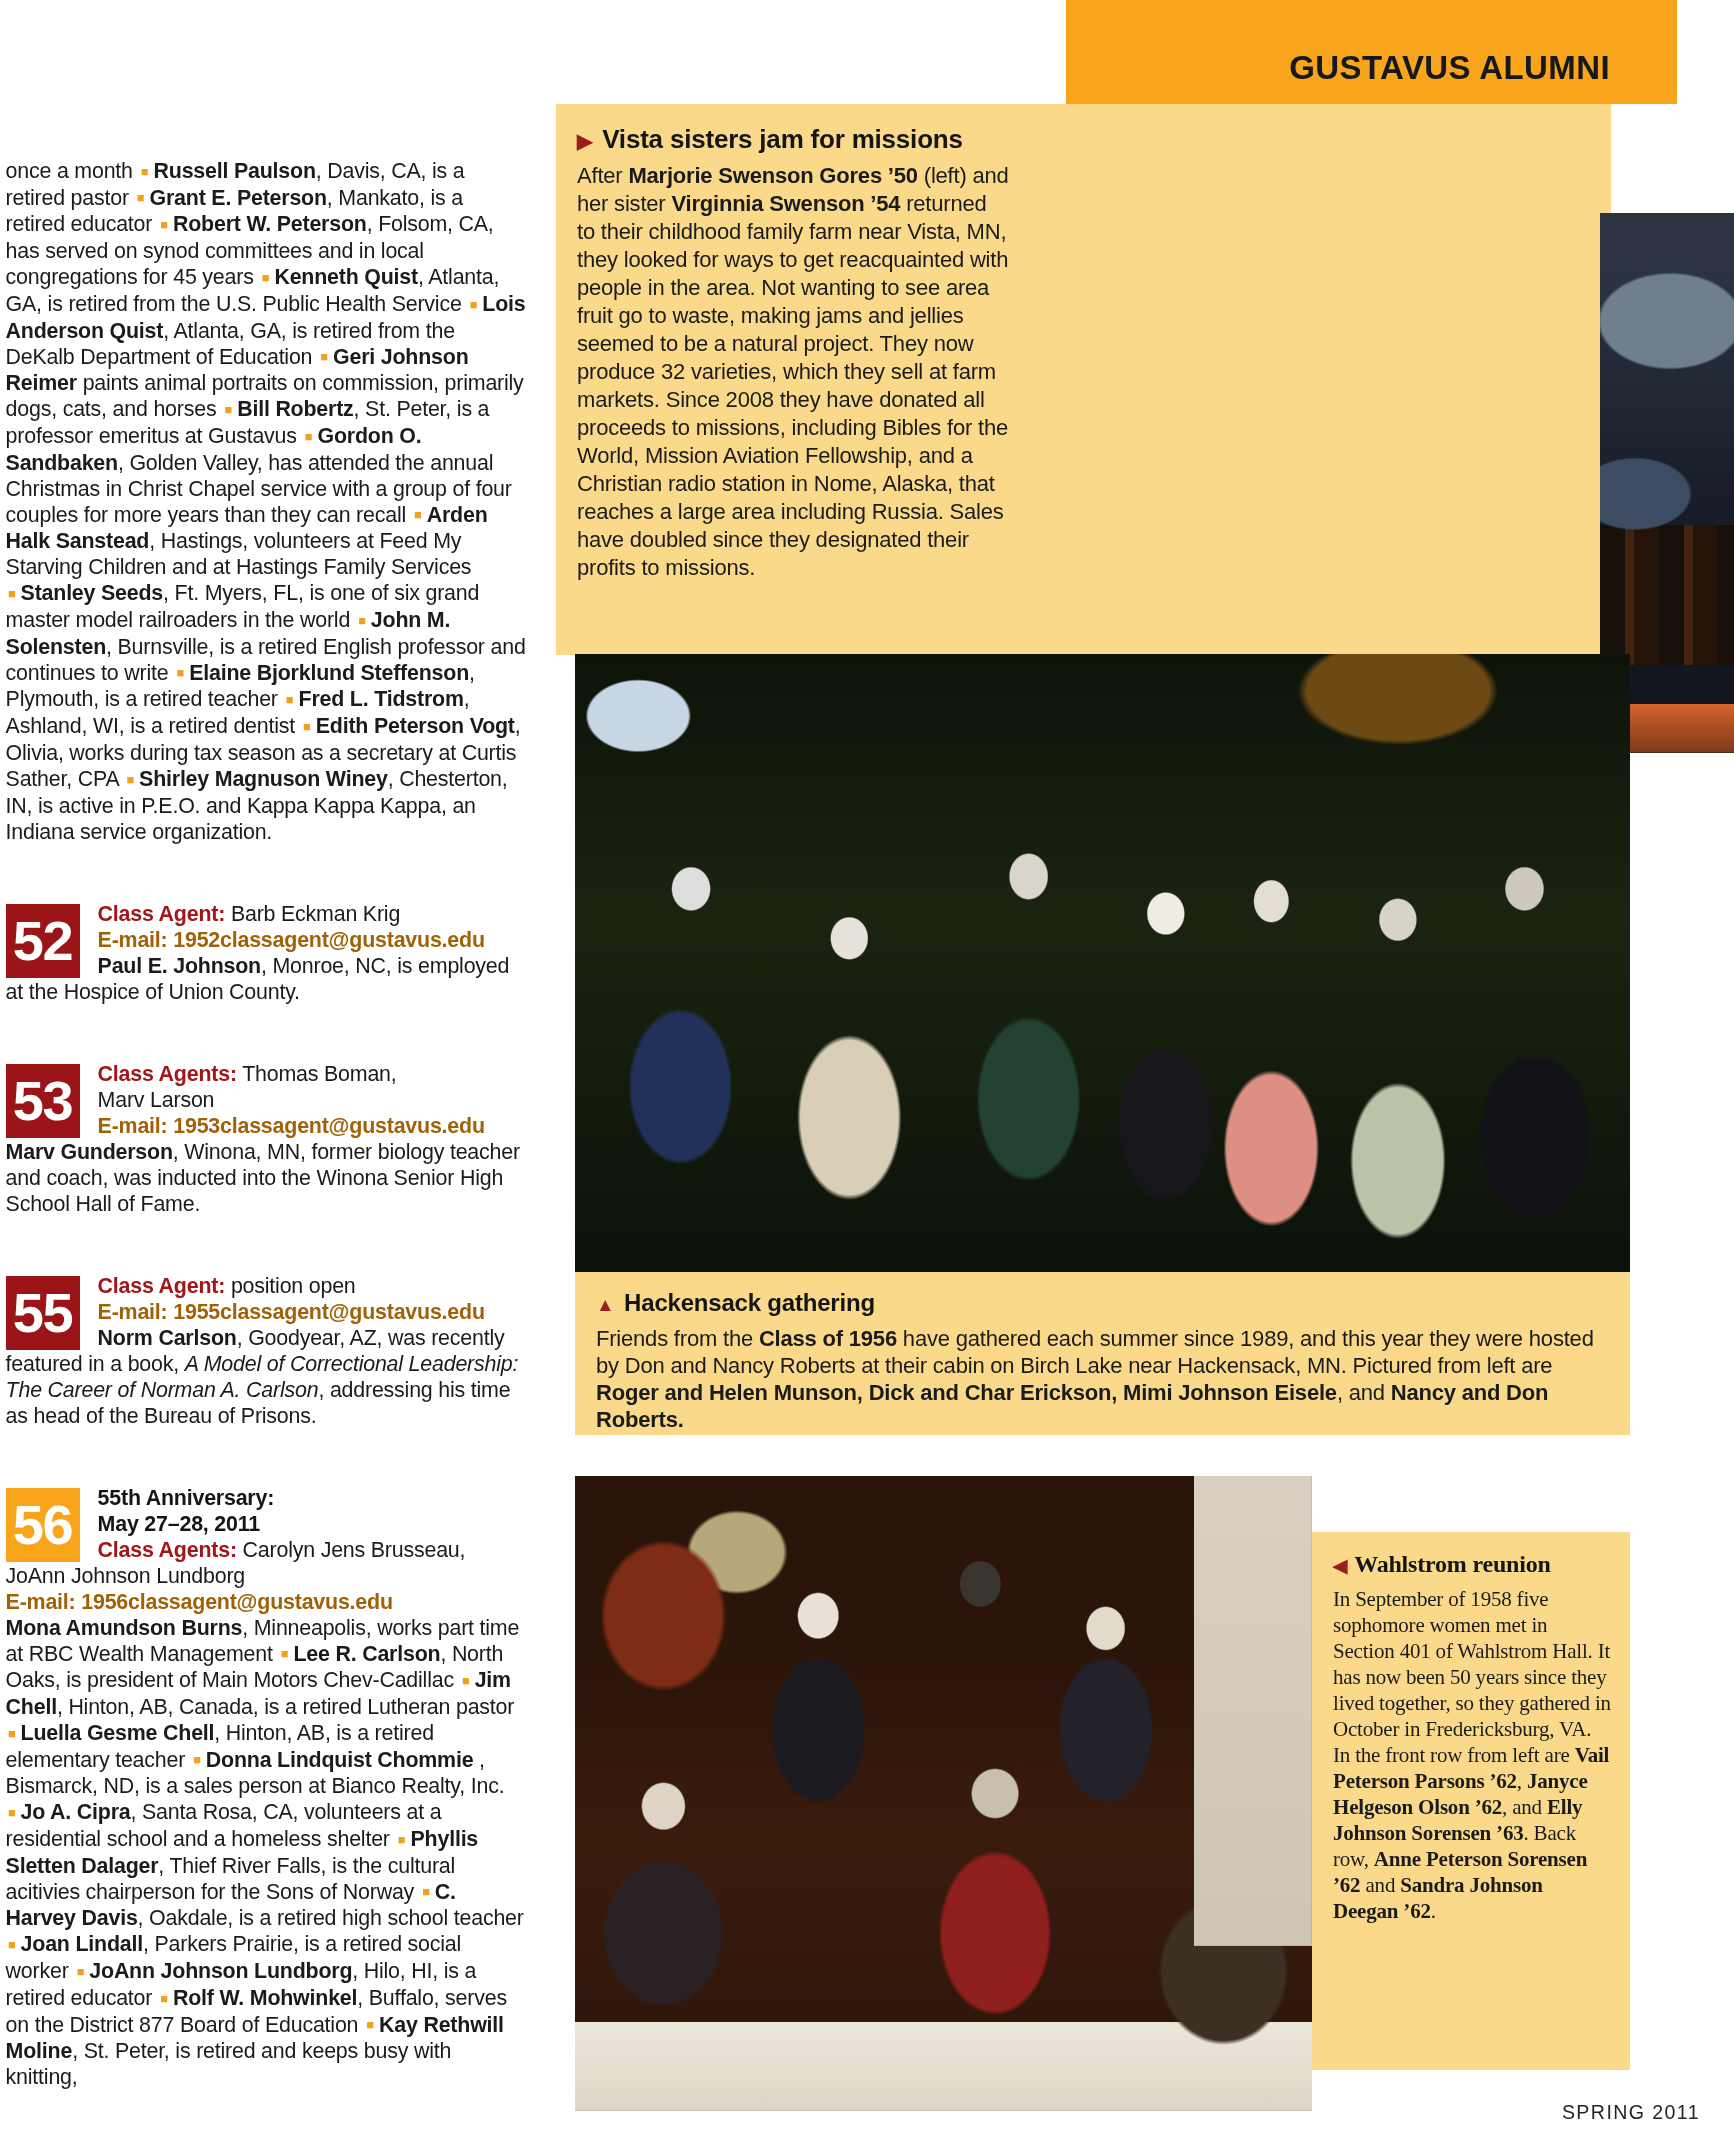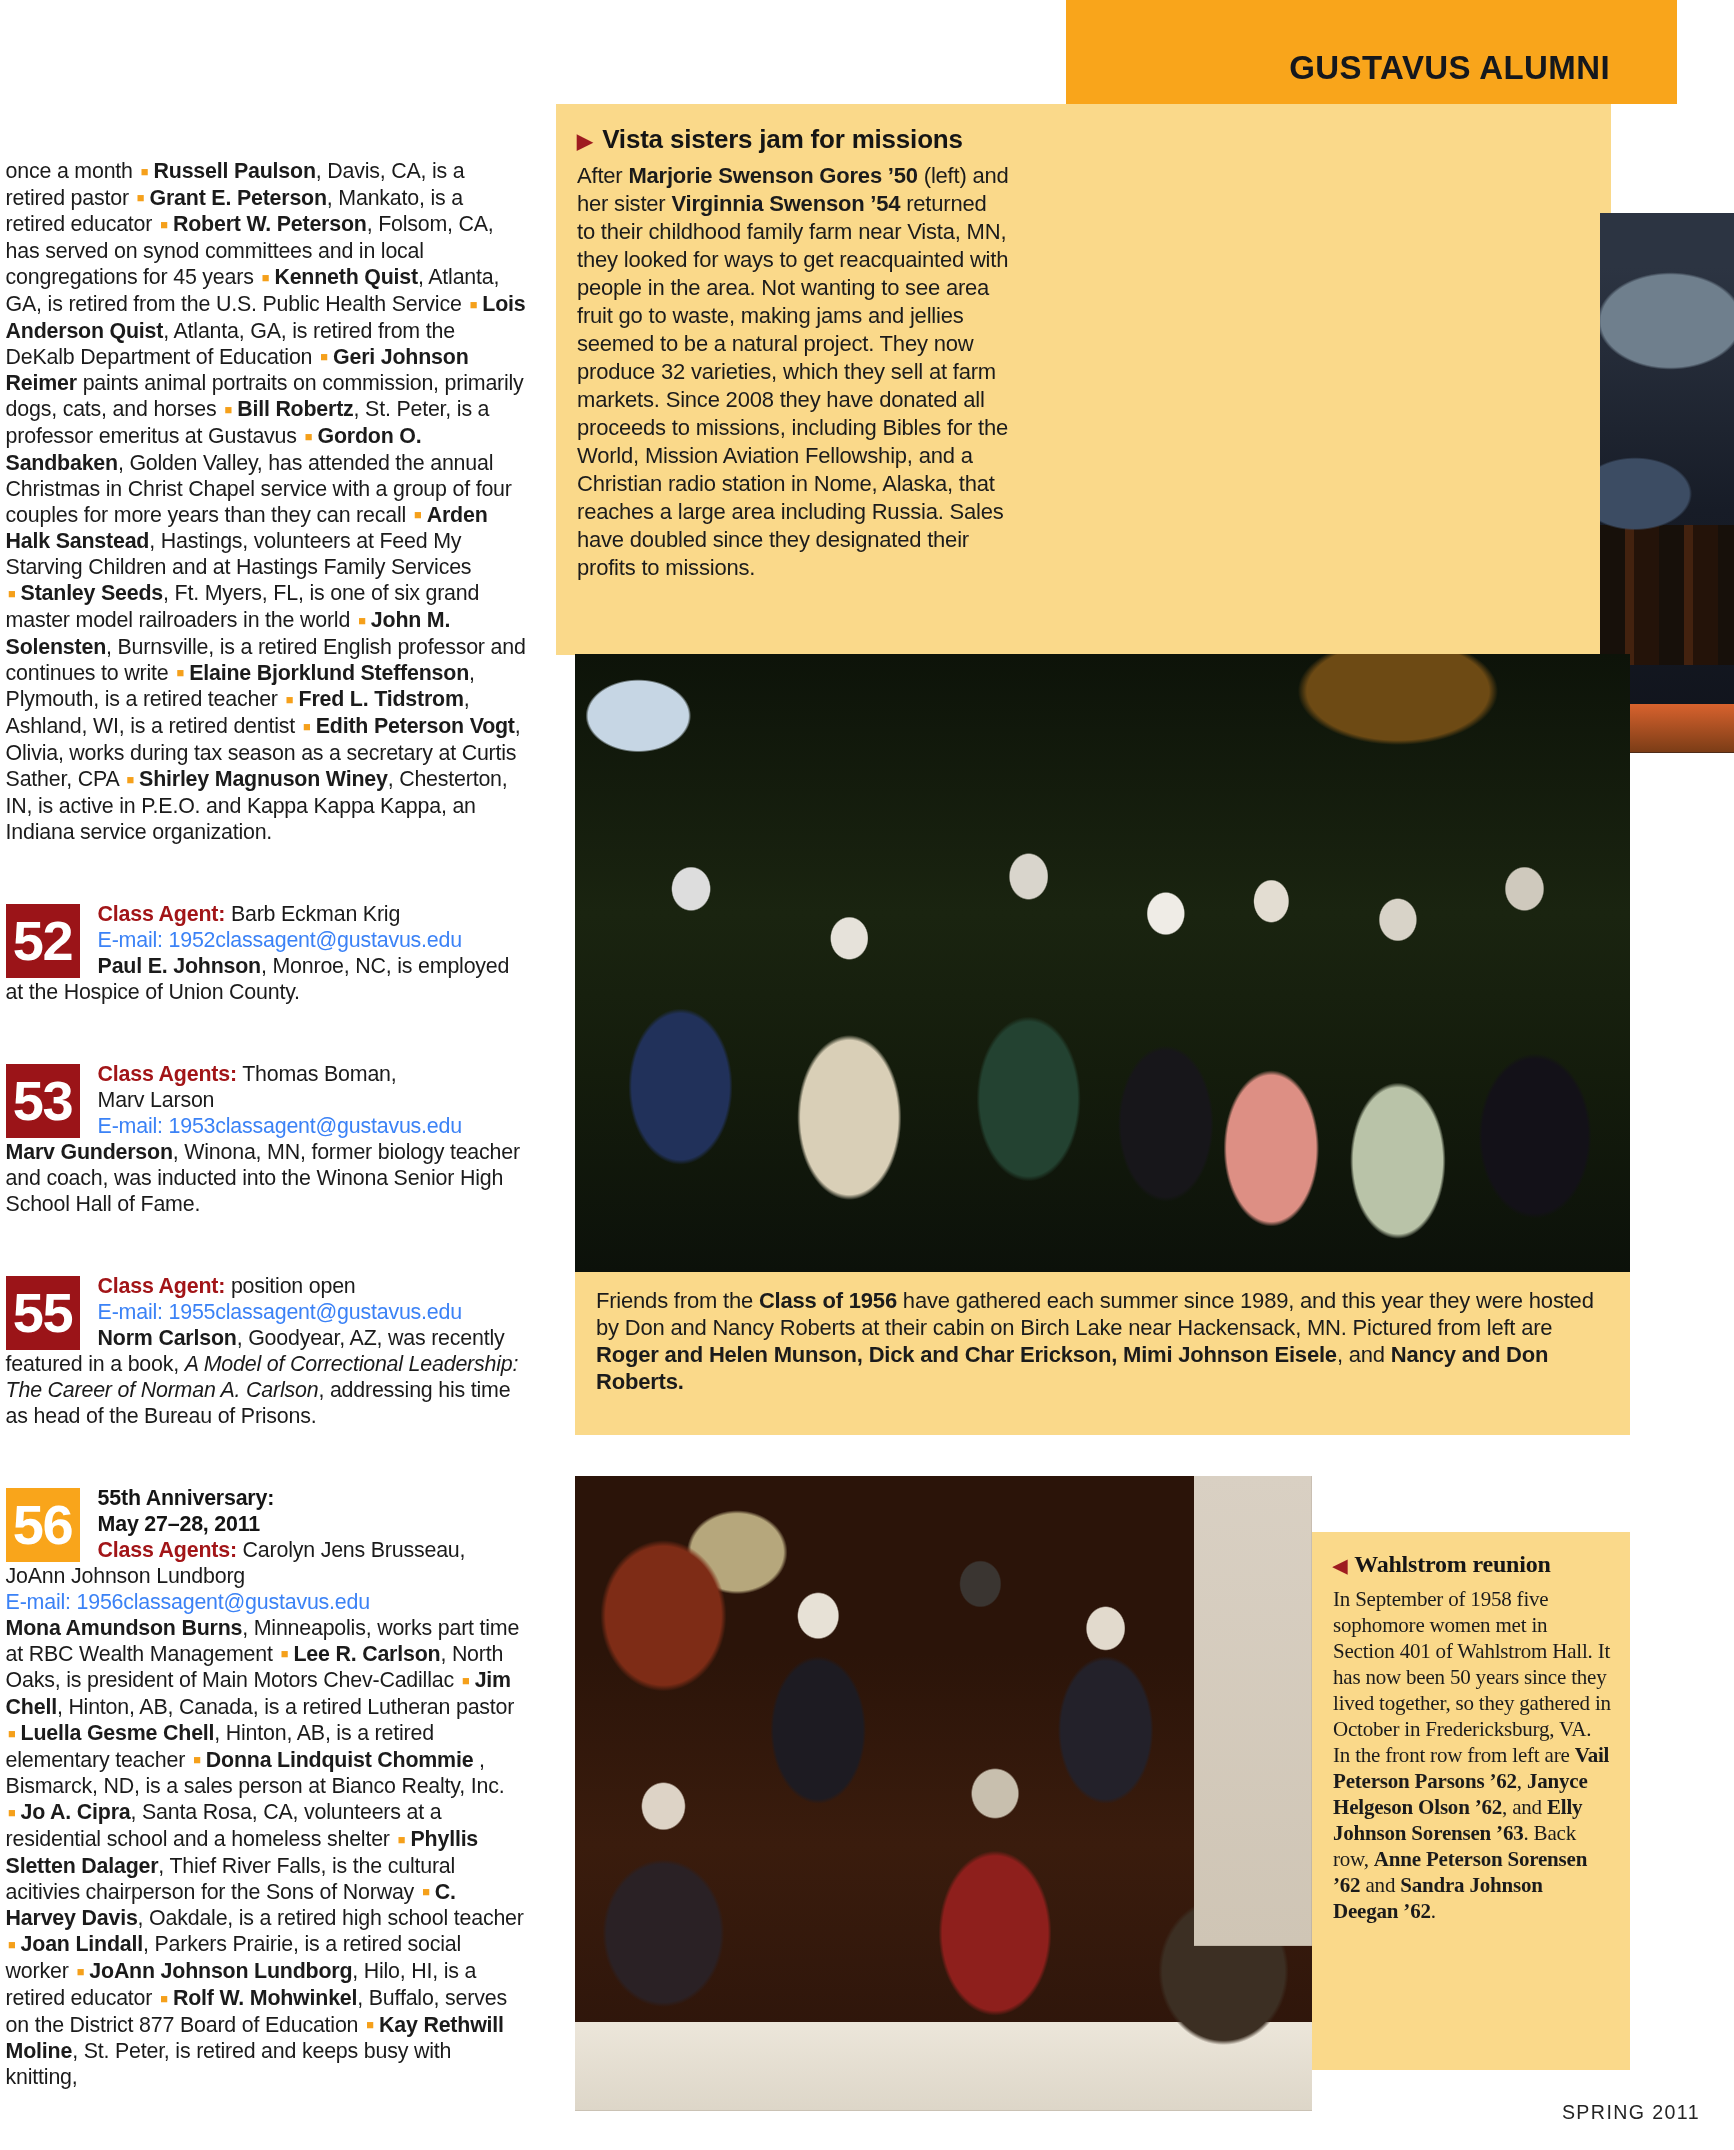--- a/index.html
+++ b/index.html
@@ -28,21 +28,21 @@
     float:left; width:74px; height:74px; margin:3.5px 18px 0 0;
     background:#9B1418; color:#ffffff; font-weight:700; font-size:56px;
     line-height:73px; text-align:center; letter-spacing:-1.4px;
   }
   .numbox.gold{background:#F9A51B;}
   
   .rt-b{font-weight:700;}
   .rt-i{font-style:italic;}
   .rt-hb{font-weight:700;color:#151515;}
   .rt-label{font-weight:700;color:#A21518;}
-  .rt-email{font-weight:400;color:#3b82f6;}
+  .rt-email{font-weight:700;color:#a16207;}
   .rt-sq{color:#F5A01B; font-size:0.6em; vertical-align:0.18em; margin:0 0.4em 0 0.18em; font-weight:400;}
   .rt-tri{color:#9E1B1F;}
   
   .panel{background:#FAD98A; position:absolute; box-sizing:border-box;}
   .vista{left:556px; top:104px; width:1055px; height:551px;padding-left:16px;}
   .vista-text{
     position:absolute; left:0; top:0; width:471px; height:100%;
     padding:19.6px 18px 0 21px; box-sizing:border-box;
     font-size:22px; line-height:28px; letter-spacing:-0.2px;
   }
@@ -177,20 +177,21 @@
     <div class="vista-text">
       <h2><span class="rt-tri">▶</span><span>Vista sisters jam for missions</span></h2>
       <p><span>After </span><span class="rt-b">Marjorie Swenson Gores ’50</span><span> (left) and her sister </span><span class="rt-b">Virginnia Swenson ’54</span><span> returned to their childhood family farm near Vista, MN, they looked for ways to get reacquainted with people in the area. Not wanting to see area fruit go to waste, making jams and jellies seemed to be a natural project. They now produce 32 varieties, which they sell at farm markets. Since 2008 they have donated all proceeds to missions, including Bibles for the World, Mission Aviation Fellowship, and a Christian radio station in Nome, Alaska, that reaches a large area including Russia. Sales have doubled since they designated their profits to missions.</span></p>
     </div>
     <div class="photo photo-van"></div>
   </div>
 
   <div class="photo photo-group"></div>
 
   <div class="panel caption-hack">
+    <h2><span class="rt-tri">▲</span><span>Hackensack gathering</span></h2>
     <p><span>Friends from the </span><span class="rt-b">Class of 1956</span><span> have gathered each summer since 1989, and this year they were hosted by Don and Nancy Roberts at their cabin on Birch Lake near Hackensack, MN. Pictured from left are </span><span class="rt-b">Roger and Helen Munson, Dick and Char Erickson, Mimi Johnson Eisele</span><span>, and </span><span class="rt-b">Nancy and Don Roberts.</span></p>
   </div>
 
   <div class="photo photo-wahl"></div>
 
   <div class="panel wahl-box">
     <h2><span class="rt-tri">◀</span><span>Wahlstrom reunion</span></h2>
     <p><span>In September of 1958 five sophomore women met in Section 401 of Wahlstrom Hall. It has now been 50 years since they lived together, so they gathered in October in Fredericksburg, VA. In the front row from left are </span><span class="rt-b">Vail Peterson Parsons ’62</span><span>, </span><span class="rt-b">Janyce Helgeson Olson ’62</span><span>, and </span><span class="rt-b">Elly Johnson Sorensen ’63</span><span>. Back row, </span><span class="rt-b">Anne Peterson Sorensen ’62</span><span> and </span><span class="rt-b">Sandra Johnson Deegan ’62</span><span>.</span></p>
   </div>
 

